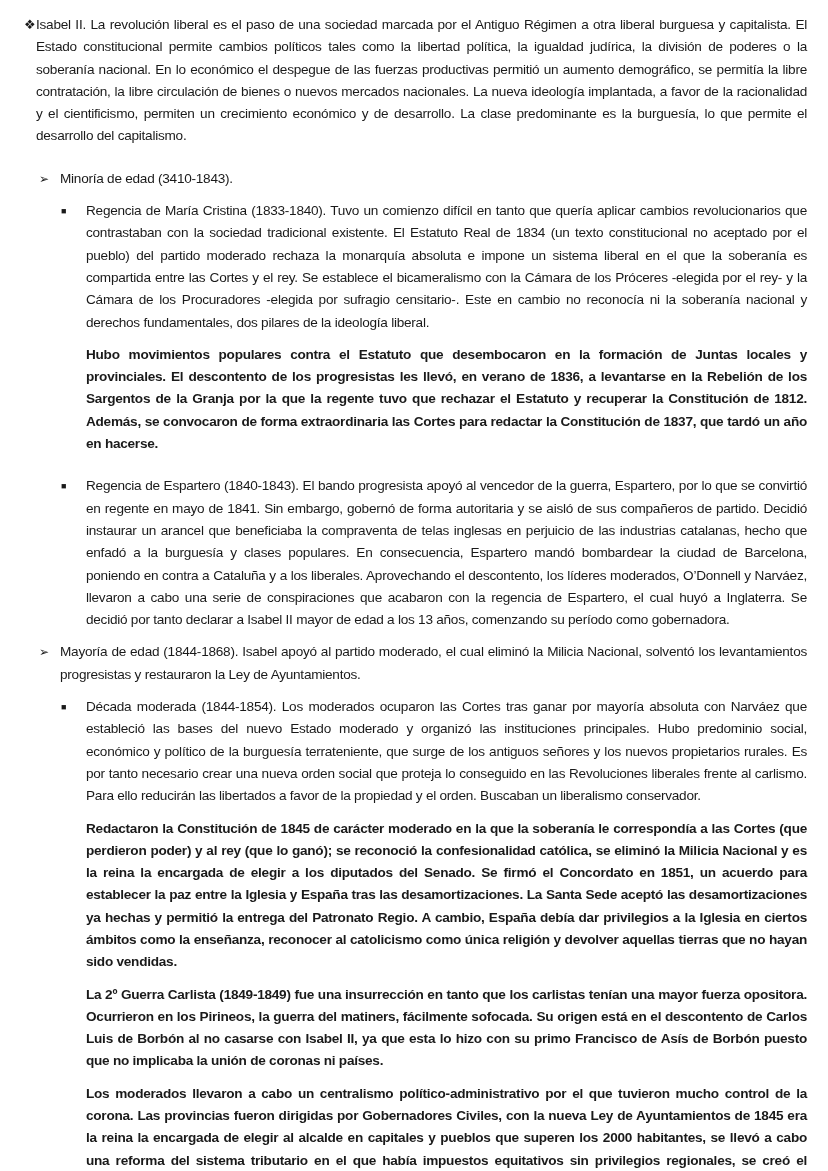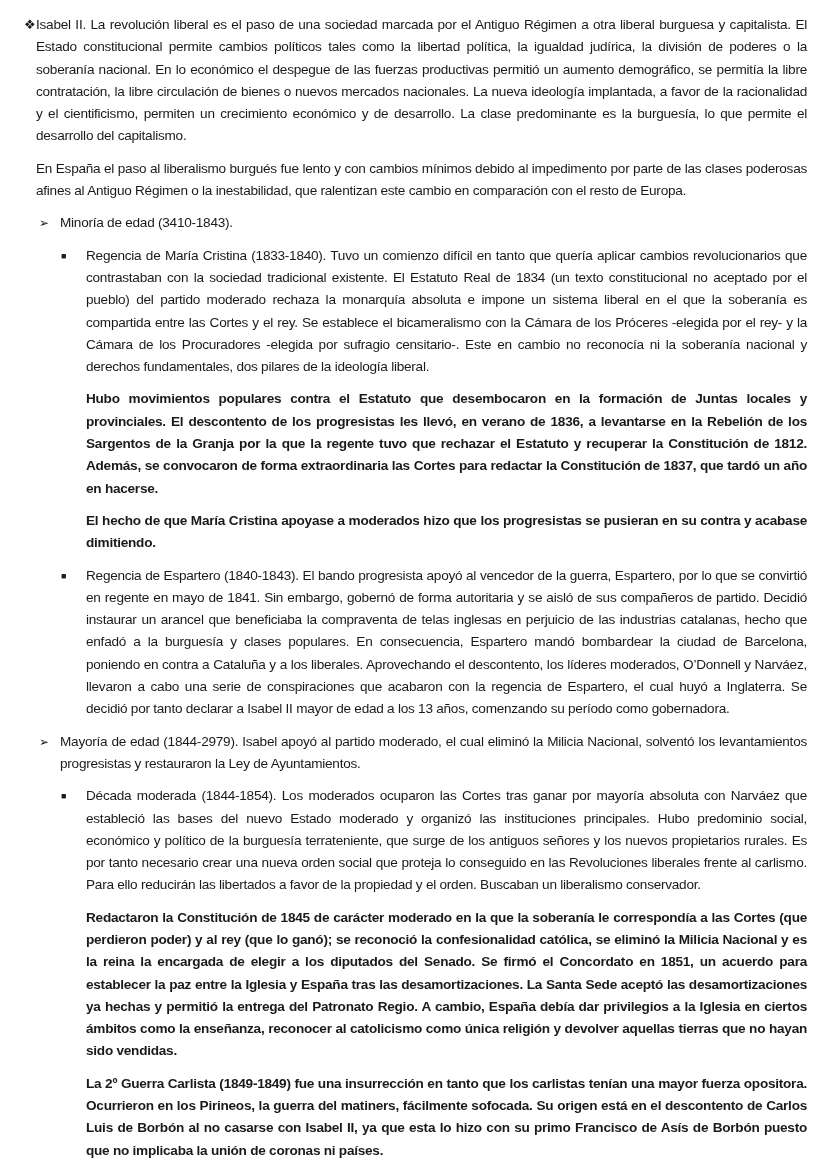--- a/index.html
+++ b/index.html
@@ -19,44 +19,42 @@
 </style>
 </head>
 <body>
 
 <div class="doc">
 
   <p class="top">
     <span class="glyph">❖</span><b>Isabel II.</b><span> La revolución liberal es el paso de una sociedad marcada por el Antiguo Régimen a otra liberal burguesa y capitalista. El Estado constitucional permite cambios políticos tales como la libertad política, la igualdad judírica, la división de poderes o la soberanía nacional. En lo económico el despegue de las fuerzas productivas permitió un aumento demográfico, se permitía la libre contratación, la libre circulación de bienes o nuevos mercados nacionales. La nueva ideología implantada, a favor de la racionalidad y el cientificismo, permiten un crecimiento económico y de desarrollo. La clase predominante es la burguesía, lo que permite el desarrollo del capitalismo.</span>
   </p>
   <div class="gap"></div>
-  <p>En España el paso al liberalismo burgués fue lento y con cambios mínimos debido al impedimento por parte de las clases poderosas afines al Antiguo Régimen o la inestabilidad, que ralentizan este cambio en comparación con el resto de Europa.</p>
   <div class="gap"></div>
 
   <p class="sec">
     <span class="glyph">➢</span><b>Minoría de edad (3410-1843).</b>
   </p>
   <div class="gap"></div>
 
   <p class="sub">
     <span class="glyph">■</span><b>Regencia de María Cristina (1833-1840).</b><span> Tuvo un comienzo difícil en tanto que quería aplicar cambios revolucionarios que contrastaban con la sociedad tradicional existente. El Estatuto Real de 1834 (un texto constitucional no aceptado por el pueblo) del partido moderado rechaza la monarquía absoluta e impone un sistema liberal en el que la soberanía es compartida entre las Cortes y el rey. Se establece el bicameralismo con la Cámara de los Próceres -elegida por el rey- y la Cámara de los Procuradores -elegida por sufragio censitario-. Este en cambio no reconocía ni la soberanía nacional y derechos fundamentales, dos pilares de la ideología liberal.</span>
   </p>
   <div class="gap"></div>
   <p class="para">Hubo movimientos populares contra el Estatuto que desembocaron en la formación de Juntas locales y provinciales. El descontento de los progresistas les llevó, en verano de 1836, a levantarse en la Rebelión de los Sargentos de la Granja por la que la regente tuvo que rechazar el Estatuto y recuperar la Constitución de 1812. Además, se convocaron de forma extraordinaria las Cortes para redactar la Constitución de 1837, que tardó un año en hacerse.</p>
   <div class="gap"></div>
-  <p class="para">El hecho de que María Cristina apoyase a moderados hizo que los progresistas se pusieran en su contra y acabase dimitiendo.</p>
   <div class="gap"></div>
 
   <p class="sub">
     <span class="glyph">■</span><b>Regencia de Espartero (1840-1843).</b><span> El bando progresista apoyó al vencedor de la guerra, Espartero, por lo que se convirtió en regente en mayo de 1841. Sin embargo, gobernó de forma autoritaria y se aisló de sus compañeros de partido. Decidió instaurar un arancel que beneficiaba la compraventa de telas inglesas en perjuicio de las industrias catalanas, hecho que enfadó a la burguesía y clases populares. En consecuencia, Espartero mandó bombardear la ciudad de Barcelona, poniendo en contra a Cataluña y a los liberales. Aprovechando el descontento, los líderes moderados, O’Donnell y Narváez, llevaron a cabo una serie de conspiraciones que acabaron con la regencia de Espartero, el cual huyó a Inglaterra. Se decidió por tanto declarar a Isabel II mayor de edad a los 13 años, comenzando su período como gobernadora.</span>
   </p>
   <div class="gap"></div>
 
   <p class="sec">
-    <span class="glyph">➢</span><b>Mayoría de edad (1844-2979).</b><span> Isabel apoyó al partido moderado, el cual eliminó la Milicia Nacional, solventó los levantamientos progresistas y restauraron la Ley de Ayuntamientos.</span>
+    <span class="glyph">➢</span><b>Mayoría de edad (1844-1868).</b><span> Isabel apoyó al partido moderado, el cual eliminó la Milicia Nacional, solventó los levantamientos progresistas y restauraron la Ley de Ayuntamientos.</span>
   </p>
   <div class="gap"></div>
 
   <p class="sub">
     <span class="glyph">■</span><b>Década moderada (1844-1854).</b><span> Los moderados ocuparon las Cortes tras ganar por mayoría absoluta con Narváez que estableció las bases del nuevo Estado moderado y organizó las instituciones principales. Hubo predominio social, económico y político de la burguesía terrateniente, que surge de los antiguos señores y los nuevos propietarios rurales. Es por tanto necesario crear una nueva orden social que proteja lo conseguido en las Revoluciones liberales frente al carlismo. Para ello reducirán las libertados a favor de la propiedad y el orden. Buscaban un liberalismo conservador.</span>
   </p>
   <div class="gap"></div>
   <p class="para">Redactaron la Constitución de 1845 de carácter moderado en la que la soberanía le correspondía a las Cortes (que perdieron poder) y al rey (que lo ganó); se reconoció la confesionalidad católica, se eliminó la Milicia Nacional y es la reina la encargada de elegir a los diputados del Senado. Se firmó el Concordato en 1851, un acuerdo para establecer la paz entre la Iglesia y España tras las desamortizaciones. La Santa Sede aceptó las desamortizaciones ya hechas y permitió la entrega del Patronato Regio. A cambio, España debía dar privilegios a la Iglesia en ciertos ámbitos como la enseñanza, reconocer al catolicismo como única religión y devolver aquellas tierras que no hayan sido vendidas.</p>
   <div class="gap"></div>
   <p class="para">La 2º Guerra Carlista (1849-1849) fue una insurrección en tanto que los carlistas tenían una mayor fuerza opositora. Ocurrieron en los Pirineos, la guerra del matiners, fácilmente sofocada. Su origen está en el descontento de Carlos Luis de Borbón al no casarse con Isabel II, ya que esta lo hizo con su primo Francisco de Asís de Borbón puesto que no implicaba la unión de coronas ni países.</p>

